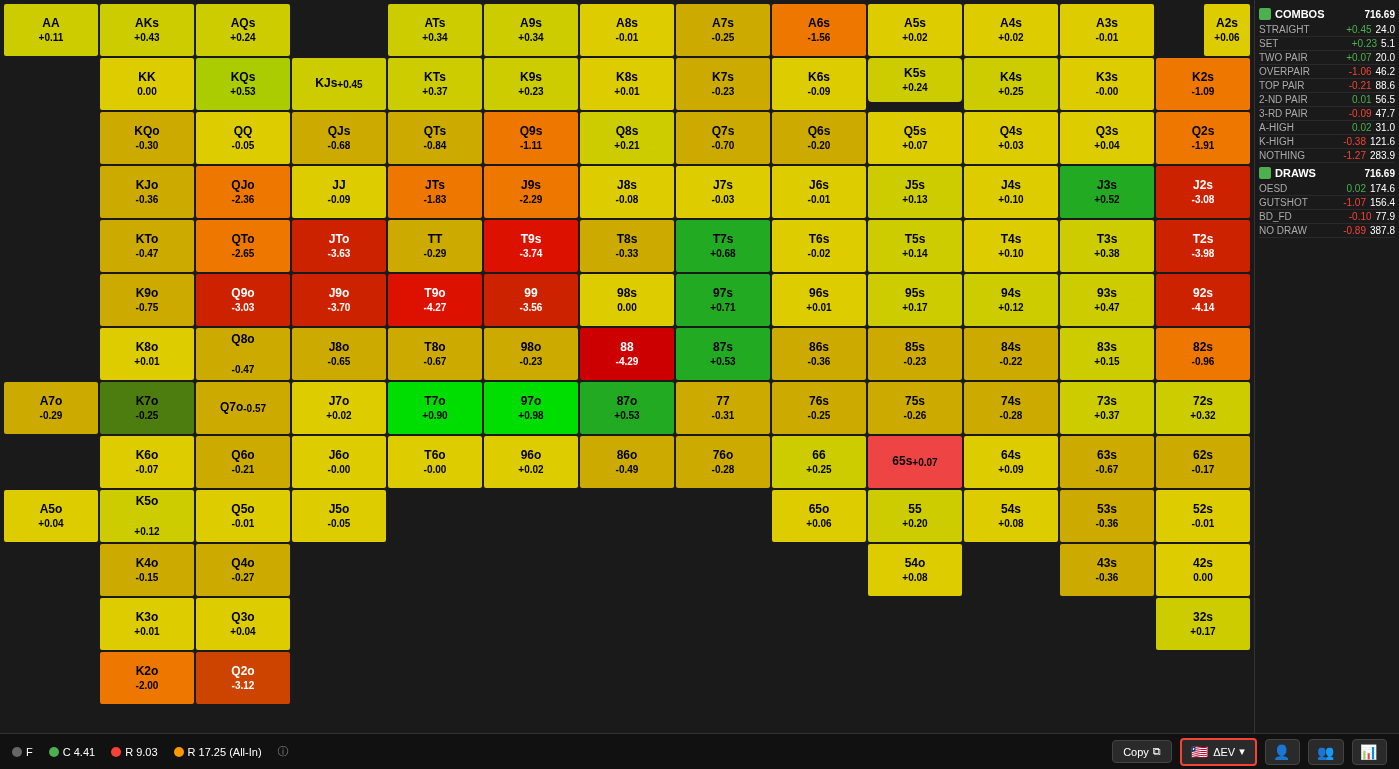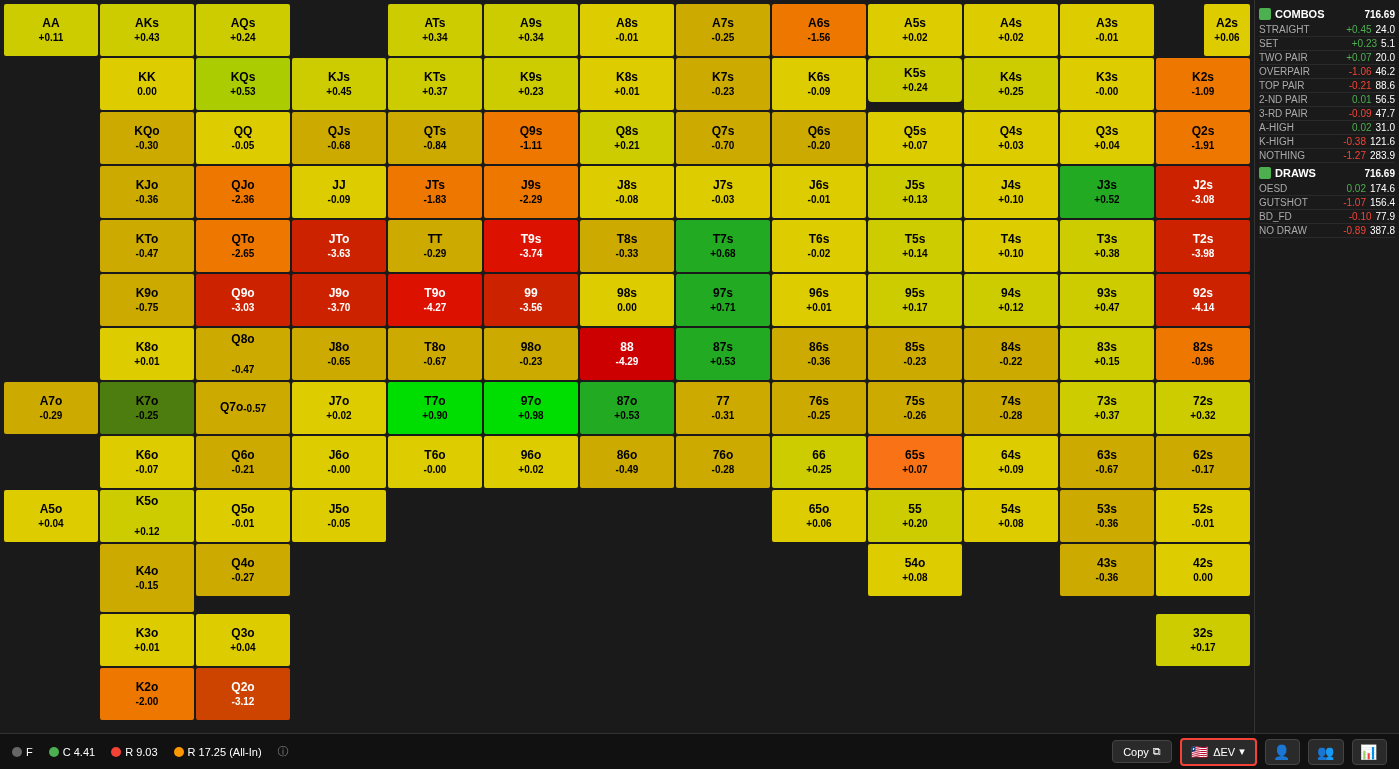--- a/index.html
+++ b/index.html
@@ -198,21 +198,21 @@
         </div>
         <div style="display: flex; flex-direction: column; align-items: center; justify-content: center; height: 52px; border-radius: 2px; cursor: default; font-weight: bold; font-size: 11px; line-height: 1.3; background: transparent; color: transparent;"></div>
         <div style="display: flex; flex-direction: column; align-items: center; justify-content: center; height: 52px; border-radius: 2px; cursor: pointer; font-weight: bold; font-size: 11px; line-height: 1.3; background: rgb(221, 204, 0); color: rgb(0, 0, 0);">
           <span style="font-size: 12px; font-weight: bold;">KK</span>
           <span style="font-size: 10px;">0.00</span>
         </div>
         <div style="display: flex; flex-direction: column; align-items: center; justify-content: center; height: 52px; border-radius: 2px; cursor: pointer; font-weight: bold; font-size: 11px; line-height: 1.3; background: rgb(170, 204, 0); color: rgb(0, 0, 0);">
           <span style="font-size: 12px; font-weight: bold;">KQs</span>
           <span style="font-size: 10px;">+0.53</span>
         </div>
-        <div style="display: flex; flex-direction: column; align-items: center; justify-content: center; height: 52px; border-radius: 2px; cursor: pointer; font-weight: bold; font-size: 11px; line-height: 1.3; background: rgb(204, 204, 0); color: rgb(0, 0, 0);">
+        <div style="display: flex; flex-direction: row; align-items: center; justify-content: center; height: 52px; border-radius: 2px; cursor: pointer; font-weight: bold; font-size: 11px; line-height: 1.3; background: rgb(204, 204, 0); color: rgb(0, 0, 0);">
           <span style="font-size: 12px; font-weight: bold;">KJs</span>
           <span style="font-size: 10px;">+0.45</span>
         </div>
         <div style="display: flex; flex-direction: column; align-items: center; justify-content: center; height: 52px; border-radius: 2px; cursor: pointer; font-weight: bold; font-size: 11px; line-height: 1.3; background: rgb(204, 204, 0); color: rgb(0, 0, 0);">
           <span style="font-size: 12px; font-weight: bold;">KTs</span>
           <span style="font-size: 10px;">+0.37</span>
         </div>
         <div style="display: flex; flex-direction: column; align-items: center; justify-content: center; height: 52px; border-radius: 2px; cursor: pointer; font-weight: bold; font-size: 11px; line-height: 1.3; background: rgb(204, 204, 0); color: rgb(0, 0, 0);">
           <span style="font-size: 12px; font-weight: bold;">K9s</span>
           <span style="font-size: 10px;">+0.23</span>
@@ -568,21 +568,21 @@
           <span style="font-size: 10px;">-0.49</span>
         </div>
         <div style="display: flex; flex-direction: column; align-items: center; justify-content: center; height: 52px; border-radius: 2px; cursor: pointer; font-weight: bold; font-size: 11px; line-height: 1.3; background: rgb(204, 170, 0); color: rgb(0, 0, 0);">
           <span style="font-size: 12px; font-weight: bold;">76o</span>
           <span style="font-size: 10px;">-0.28</span>
         </div>
         <div style="display: flex; flex-direction: column; align-items: center; justify-content: center; height: 52px; border-radius: 2px; cursor: pointer; font-weight: bold; font-size: 11px; line-height: 1.3; background: rgb(204, 204, 0); color: rgb(0, 0, 0);">
           <span style="font-size: 12px; font-weight: bold;">66</span>
           <span style="font-size: 10px;">+0.25</span>
         </div>
-        <div style="display: flex; flex-direction: column; align-items: center; justify-content: center; height: 52px; border-radius: 2px; cursor: pointer; font-weight: bold; font-size: 11px; line-height: 1.3; background: #f97316; color: rgb(0, 0, 0);">
+        <div style="display: flex; flex-direction: row; align-items: center; justify-content: center; height: 52px; border-radius: 2px; cursor: pointer; font-weight: bold; font-size: 11px; line-height: 1.3; background: #ef4444; color: rgb(0, 0, 0);">
           <span style="font-size: 12px; font-weight: bold;">65s</span>
           <span style="font-size: 10px;">+0.07</span>
         </div>
         <div style="display: flex; flex-direction: column; align-items: center; justify-content: center; height: 52px; border-radius: 2px; cursor: pointer; font-weight: bold; font-size: 11px; line-height: 1.3; background: rgb(221, 204, 0); color: rgb(0, 0, 0);">
           <span style="font-size: 12px; font-weight: bold;">64s</span>
           <span style="font-size: 10px;">+0.09</span>
         </div>
         <div style="display: flex; flex-direction: column; align-items: center; justify-content: center; height: 52px; border-radius: 2px; cursor: pointer; font-weight: bold; font-size: 11px; line-height: 1.3; background: rgb(204, 170, 0); color: rgb(0, 0, 0);">
           <span style="font-size: 12px; font-weight: bold;">63s</span>
           <span style="font-size: 10px;">-0.67</span>
@@ -625,21 +625,21 @@
         </div>
         <div style="display: flex; flex-direction: column; align-items: center; justify-content: center; height: 52px; border-radius: 2px; cursor: pointer; font-weight: bold; font-size: 11px; line-height: 1.3; background: rgb(204, 170, 0); color: rgb(0, 0, 0);">
           <span style="font-size: 12px; font-weight: bold;">53s</span>
           <span style="font-size: 10px;">-0.36</span>
         </div>
         <div style="display: flex; flex-direction: column; align-items: center; justify-content: center; height: 52px; border-radius: 2px; cursor: pointer; font-weight: bold; font-size: 11px; line-height: 1.3; background: rgb(221, 204, 0); color: rgb(0, 0, 0);">
           <span style="font-size: 12px; font-weight: bold;">52s</span>
           <span style="font-size: 10px;">-0.01</span>
         </div>
         <div style="display: flex; flex-direction: column; align-items: center; justify-content: center; height: 52px; border-radius: 2px; cursor: default; font-weight: bold; font-size: 11px; line-height: 1.3; background: transparent; color: transparent;"></div>
-        <div style="display: flex; flex-direction: column; align-items: center; justify-content: center; height: 68px; border-radius: 2px; cursor: pointer; font-weight: bold; font-size: 11px; line-height: 1.3; background: rgb(204, 170, 0); color: rgb(0, 0, 0);">
+        <div style="display: flex; flex-direction: column; align-items: center; justify-content: center; height: 52px; border-radius: 2px; cursor: pointer; font-weight: bold; font-size: 11px; line-height: 1.3; background: rgb(204, 170, 0); color: rgb(0, 0, 0);">
           <span style="font-size: 12px; font-weight: bold;">K4o</span>
           <span style="font-size: 10px;">-0.15</span>
         </div>
         <div style="display: flex; flex-direction: column; align-items: center; justify-content: center; height: 52px; border-radius: 2px; cursor: pointer; font-weight: bold; font-size: 11px; line-height: 1.3; background: rgb(204, 170, 0); color: rgb(0, 0, 0);">
           <span style="font-size: 12px; font-weight: bold;">Q4o</span>
           <span style="font-size: 10px;">-0.27</span>
         </div>
         <div style="display: flex; flex-direction: column; align-items: center; justify-content: center; height: 52px; border-radius: 2px; cursor: default; font-weight: bold; font-size: 11px; line-height: 1.3; background: transparent; color: transparent;"></div>
         <div style="display: flex; flex-direction: column; align-items: center; justify-content: center; height: 52px; border-radius: 2px; cursor: default; font-weight: bold; font-size: 11px; line-height: 1.3; background: transparent; color: transparent;"></div>
         <div style="display: flex; flex-direction: column; align-items: center; justify-content: center; height: 52px; border-radius: 2px; cursor: default; font-weight: bold; font-size: 11px; line-height: 1.3; background: transparent; color: transparent;"></div>

